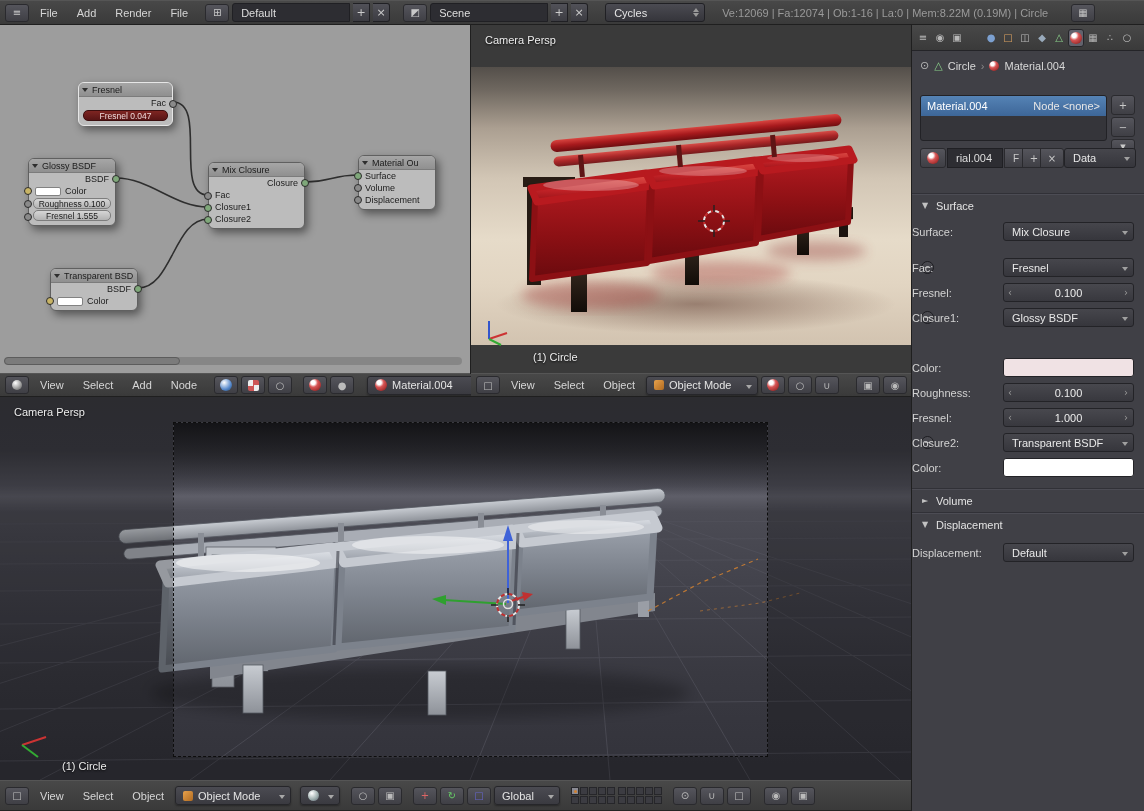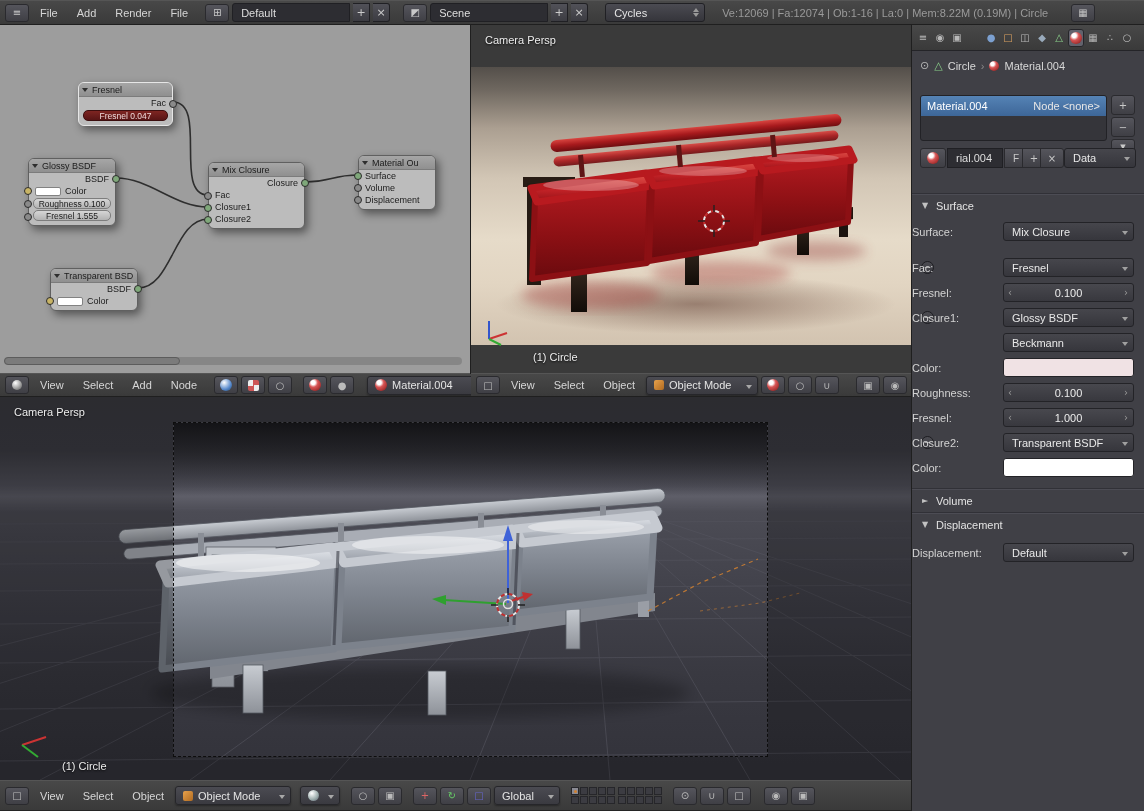--- a/index.html
+++ b/index.html
@@ -648,27 +648,20 @@
   </div>
   <div class="prow" style="top:283px;">
     <span class="pdot g">−</span>
     <span class="plabel">Closure1:</span>
     <div class="pwidget">
         <div class="pdd">
           <span>Glossy BSDF</span>
         </div>
       </div>
   </div>
-  <div class="prow" style="top:308px;">
-    <div class="pwidget">
-        <div class="pdd">
-          <span>Beckmann</span>
-        </div>
-      </div>
-  </div>
   <div class="prow" style="top:333px;">
     <span class="plabel">Color:</span>
     <div class="pwidget">
         <div class="pswatch" style="background:#f0e2e4"></div>
       </div>
   </div>
   <div class="prow" style="top:358px;">
     <span class="plabel">Roughness:</span>
     <div class="pwidget">
         <div class="pslider">

